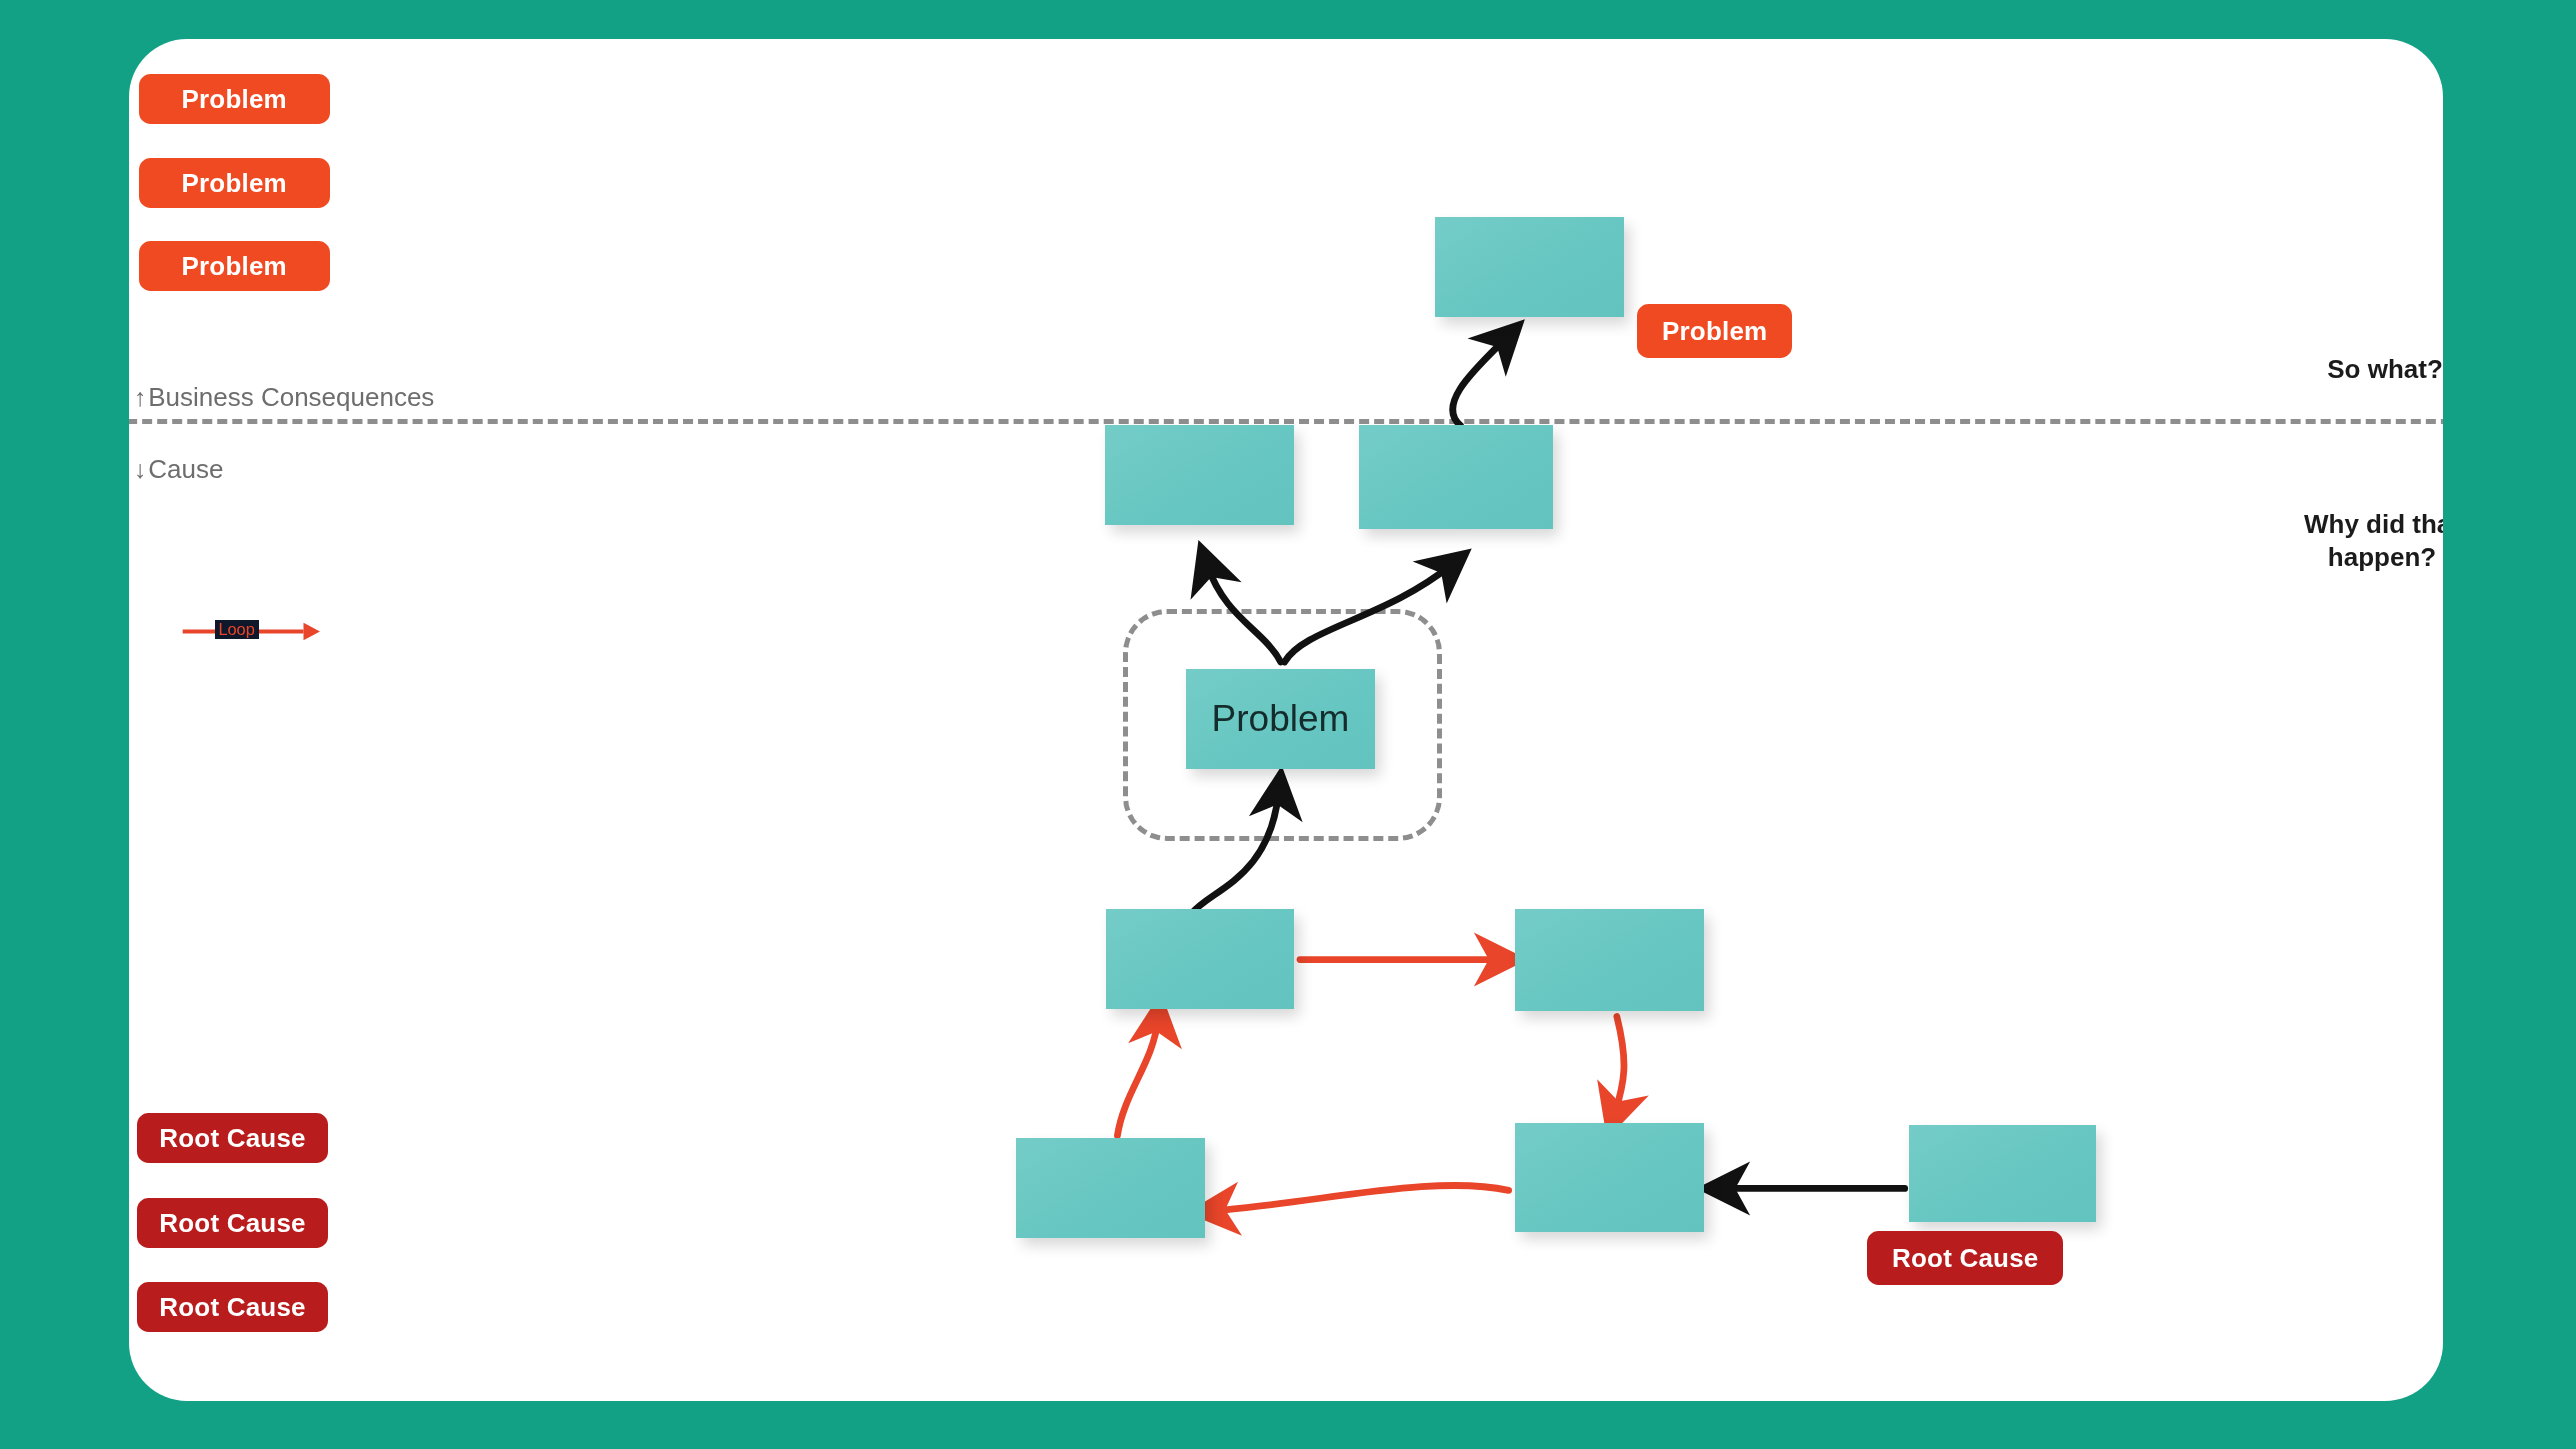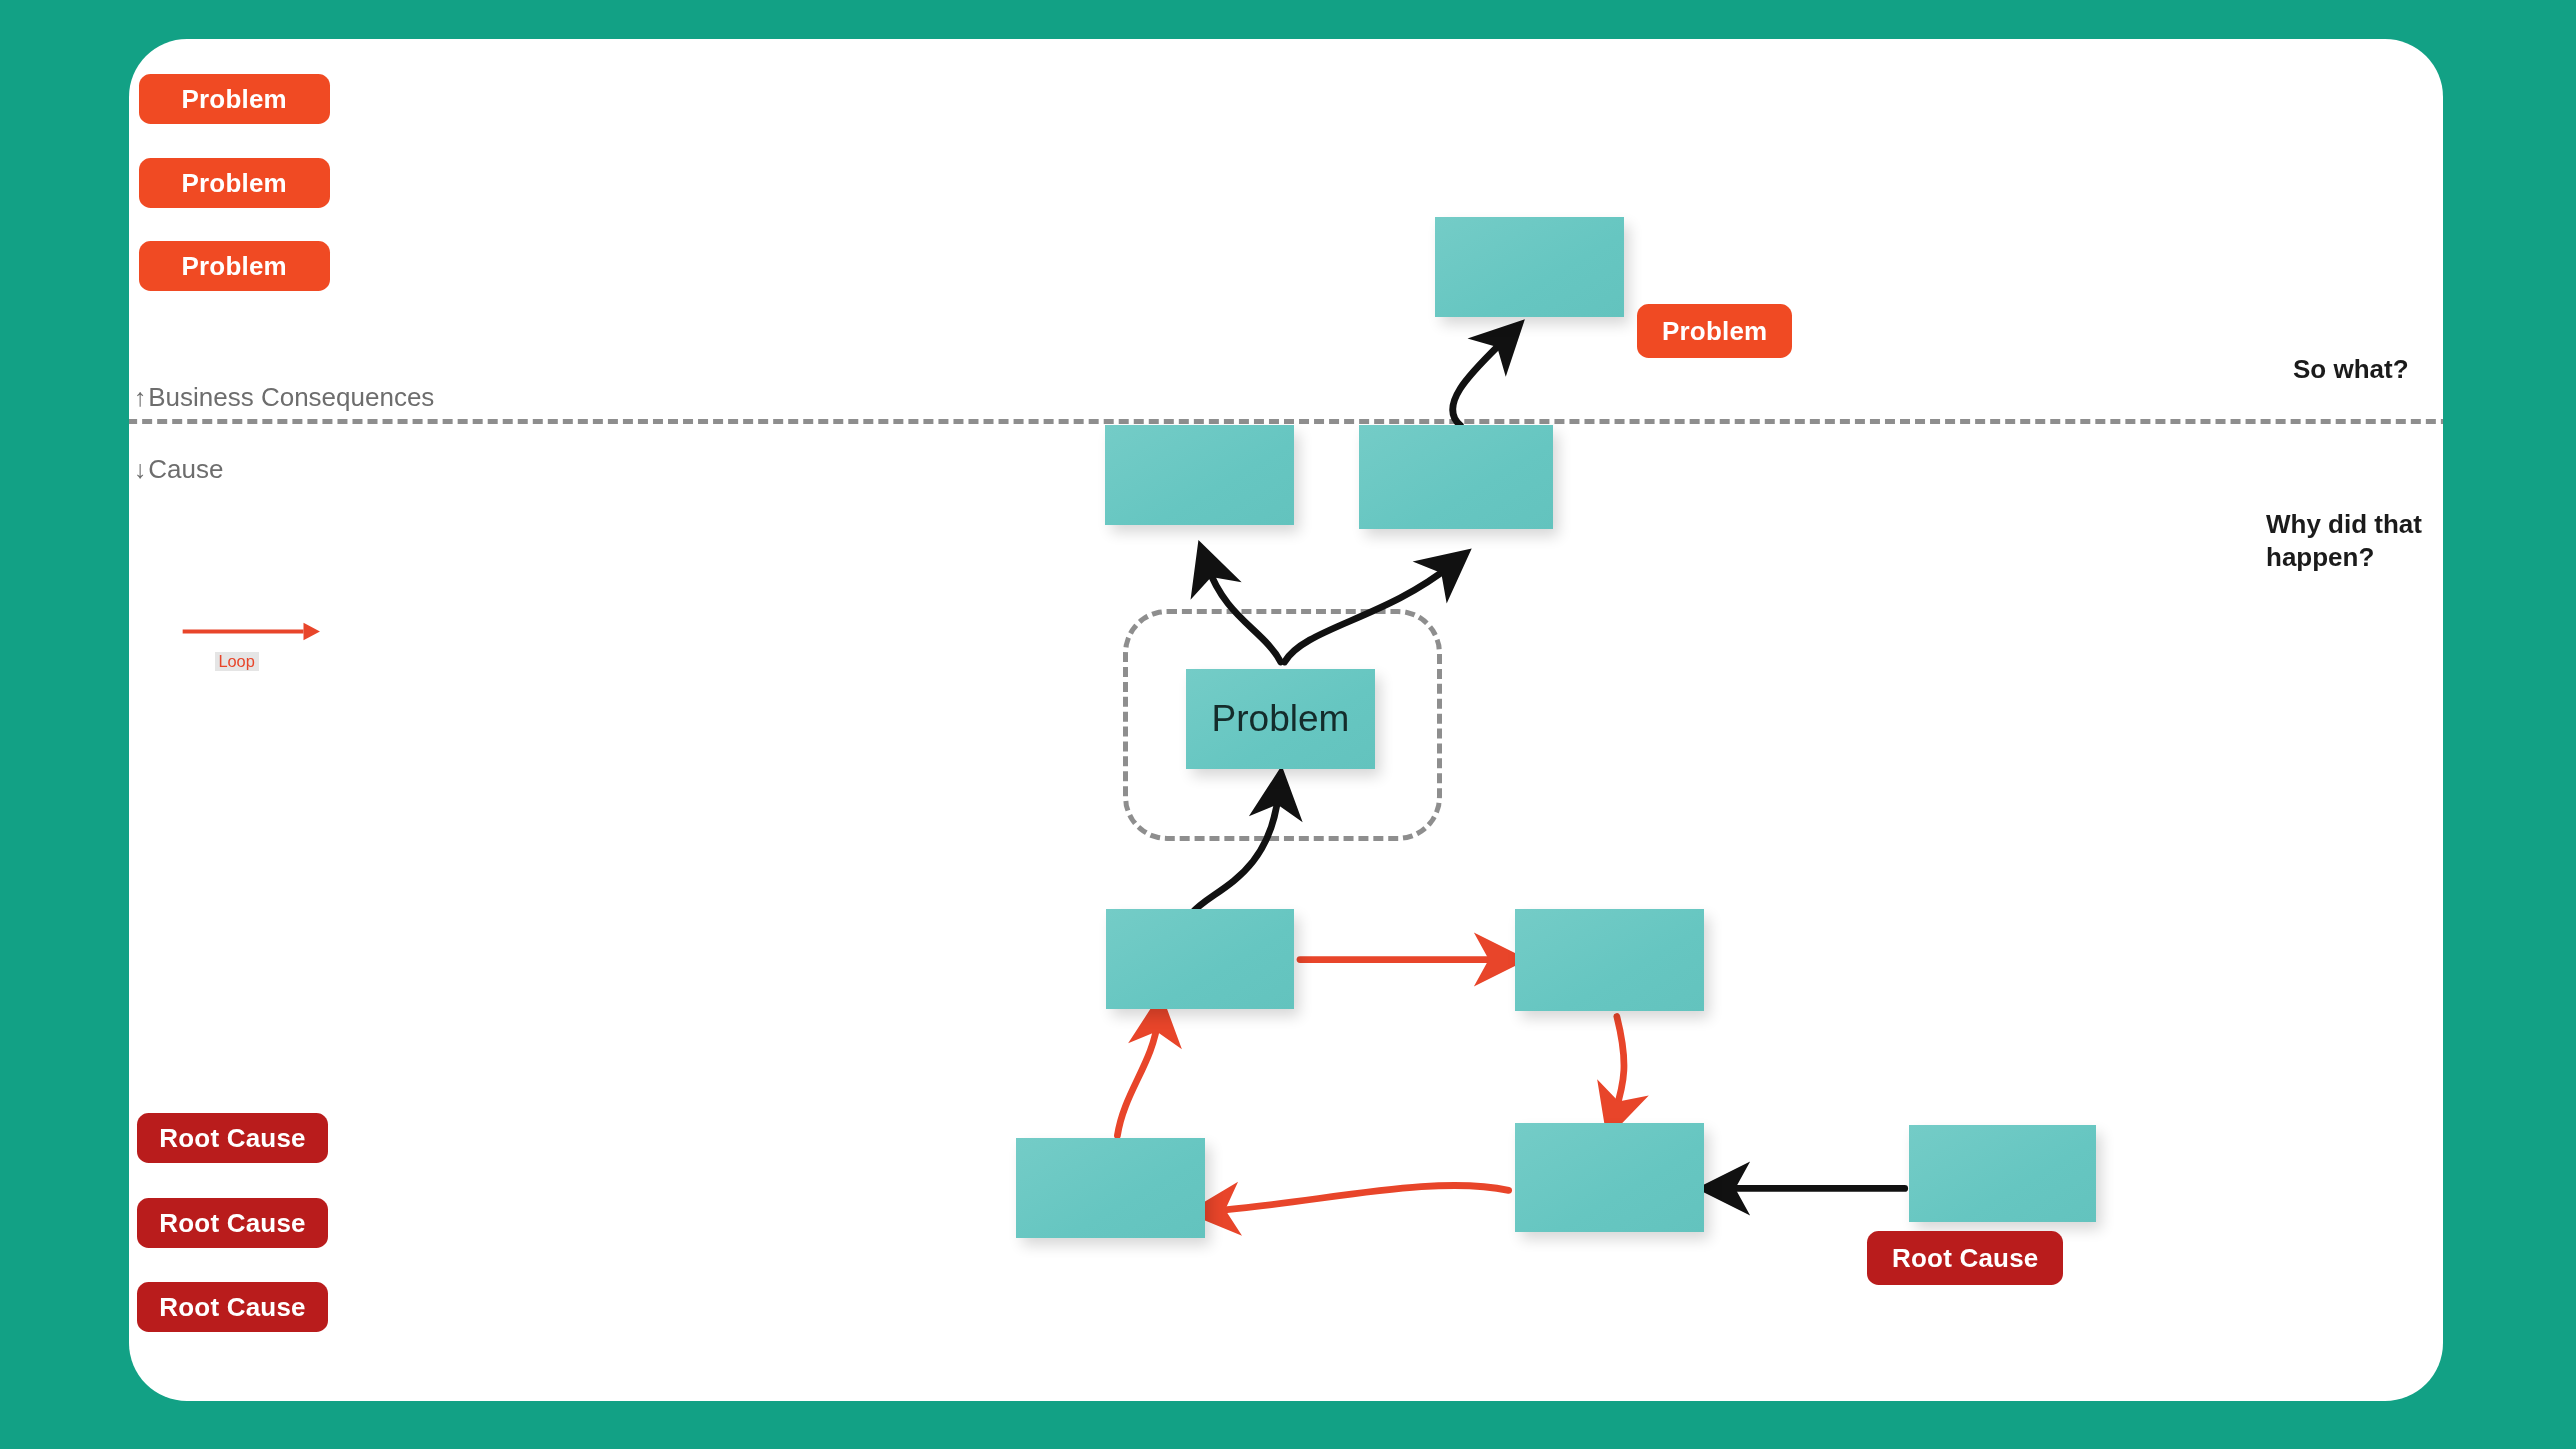--- a/index.html
+++ b/index.html
@@ -148,44 +148,43 @@
   #axis-consequences { left: 4.8px; top: 343px; }
   #axis-causes       { left: 4.8px; top: 415px; }
   .axis-arrow { font-size: 25px; color: #6d6d6d; }
 
   
   .question {
     position: absolute;
     font-size: 26px;
     font-weight: bold;
     color: #1b1b1b;
-    text-align: left;
+    text-align: center;
     white-space: pre-line;
     line-height: 1.25;
   }
   #q-so-what   { left: 2164px; top: 314px; width: 184px; }
   #q-why       { left: 2137px; top: 469px; width: 232px; }
 
   
   #legend {
     position: absolute;
     left: -14.5px;
     top: 573px;
     width: 232px;
     height: 39px;
   }
   #legend-text {
     position: absolute;
     left: 100px;
     top: 7.7px;
     font-size: 16.4px;
     color: #E8452A;
-    background: #e5e5e5;
+    background: #0f172a;
     padding: 0 3.9px;
-    margin-top: 32px;
   }
 </style>
 </head>
 <body>
 
 <div id="board">
 
   <div id="divider"></div>
 
   <div class="axis-label" id="axis-consequences">

